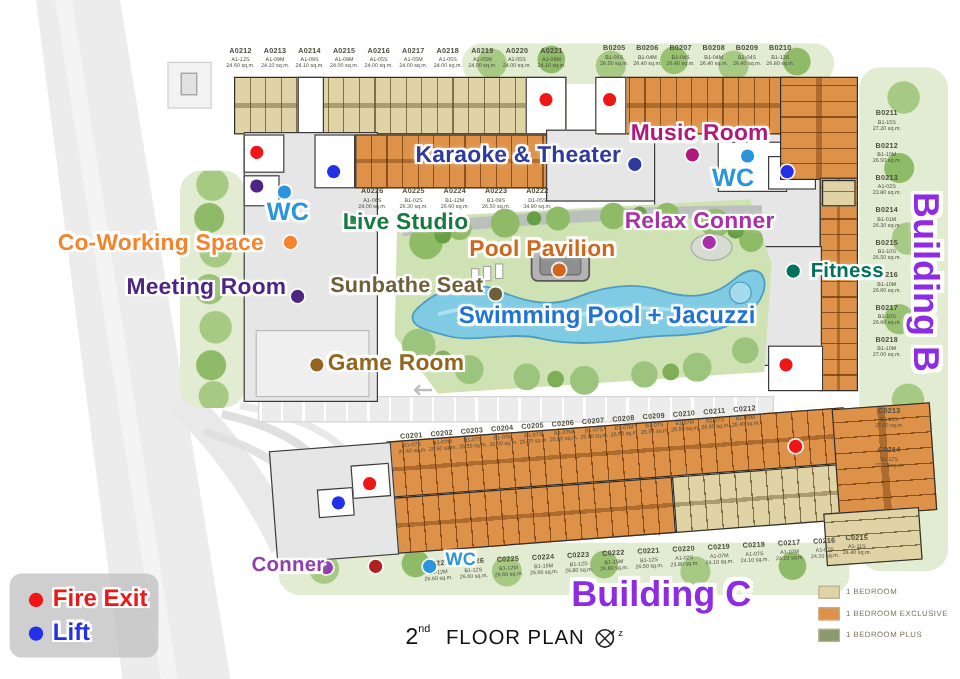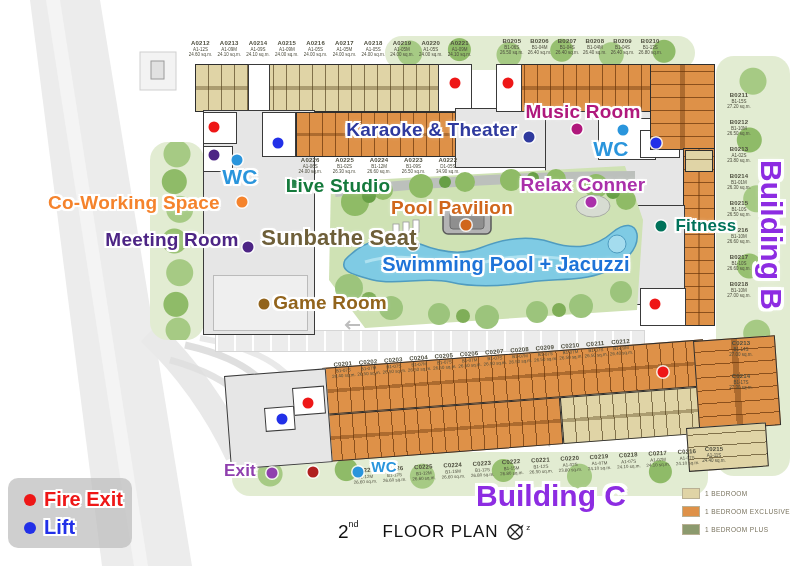--- a/index.html
+++ b/index.html
@@ -83,21 +83,21 @@
                  0 -2px 0 #fff,0 2px 0 #fff,-2px 0 0 #fff,2px 0 0 #fff;}
   .legdot{width:12px;height:12px;border-radius:50%;display:inline-block;flex:0 0 auto;}
 
   .ulegend{position:absolute;left:682px;top:488px;display:flex;flex-direction:column;gap:7px;}
   .ulrow{display:flex;align-items:center;gap:5px;font-size:6.5px;color:#77715c;letter-spacing:.4px;}
   .sw{width:16px;height:9px;display:inline-block;border:.5px solid #b9b094;}
   .sw-tan{background:var(--unit_tan);} .sw-orange{background:var(--unit_orange);} .sw-olive{background:var(--unit_olive);}
 
   
   .footer{position:absolute;left:338px;top:521px;display:flex;align-items:flex-start;color:#111;}
-  .fnum{font-size:19px;} .ford{font-size:9px;margin-top:-2px;} .ftxt{font-size:17px;letter-spacing:.8px;margin-left:24px;margin-top:1px;}
+  .fnum{font-size:19px;} .ford{font-size:9px;margin-top:-2px;} .ftxt{font-size:17px;letter-spacing:.8px;margin-left:13px;margin-top:1px;}
   .compass{margin-left:8px;margin-top:2px;display:flex;align-items:flex-start;}
   .cz{font-size:8px;color:#222;margin-left:1px;}
 
   .rot{transform-origin:0 0;}
 </style>
 </head>
 <body>
 
 <div class="stage">
 
@@ -537,25 +537,25 @@
 
   <div class="albl" style="left:583px;top:112px;color:var(--music)">Music Room</div>
   <div class="albl" style="left:432px;top:130px;color:var(--karaoke)">Karaoke &amp; Theater</div>
   <div class="albl" style="left:240px;top:177px;color:var(--wc_blue);font-size:21px">WC</div>
   <div class="albl" style="left:611px;top:149px;color:var(--wc_blue);font-size:21px">WC</div>
   <div class="albl" style="left:338px;top:186px;color:var(--live_studio)">Live Studio</div>
   <div class="albl" style="left:583px;top:185px;color:var(--relax)">Relax Conner</div>
   <div class="albl" style="left:134px;top:203px;color:var(--coworking)">Co-Working Space</div>
   <div class="albl" style="left:452px;top:208px;color:var(--pavilion)">Pool Pavilion</div>
   <div class="albl" style="left:172px;top:240px;color:var(--meeting)">Meeting Room</div>
-  <div class="albl" style="left:339px;top:238px;color:var(--sunbathe);font-size:22px">Sunbathe Seat</div>
+  <div class="albl" style="left:339px;top:238px;color:var(--sunbathe);font-size:18px">Sunbathe Seat</div>
   <div class="albl" style="left:706px;top:226px;color:var(--fitness);font-size:17px">Fitness</div>
   <div class="albl" style="left:506px;top:264px;color:var(--pool);font-size:20px">Swimming Pool + Jacuzzi</div>
   <div class="albl" style="left:330px;top:303px;color:var(--game)">Game Room</div>
-  <div class="albl" style="left:240px;top:471px;color:var(--lobby);font-size:17px">Exit</div>
+  <div class="albl" style="left:240px;top:471px;color:var(--lobby);font-size:17px">Conner</div>
   <div class="albl" style="left:384px;top:466px;color:var(--wc_blue);font-size:15px">WC</div>
 
   <div class="btitle vert" style="left:771px;top:235px">Building B</div>
   <div class="btitle" style="left:551px;top:496px">Building C</div>
 
   <div class="legendbox">
     <div class="legrow" style="top:10px;color:var(--fire_red)">
       <span class="legdot" style="background:var(--fire_red)"></span>
       <span>Fire Exit</span>
     </div>

